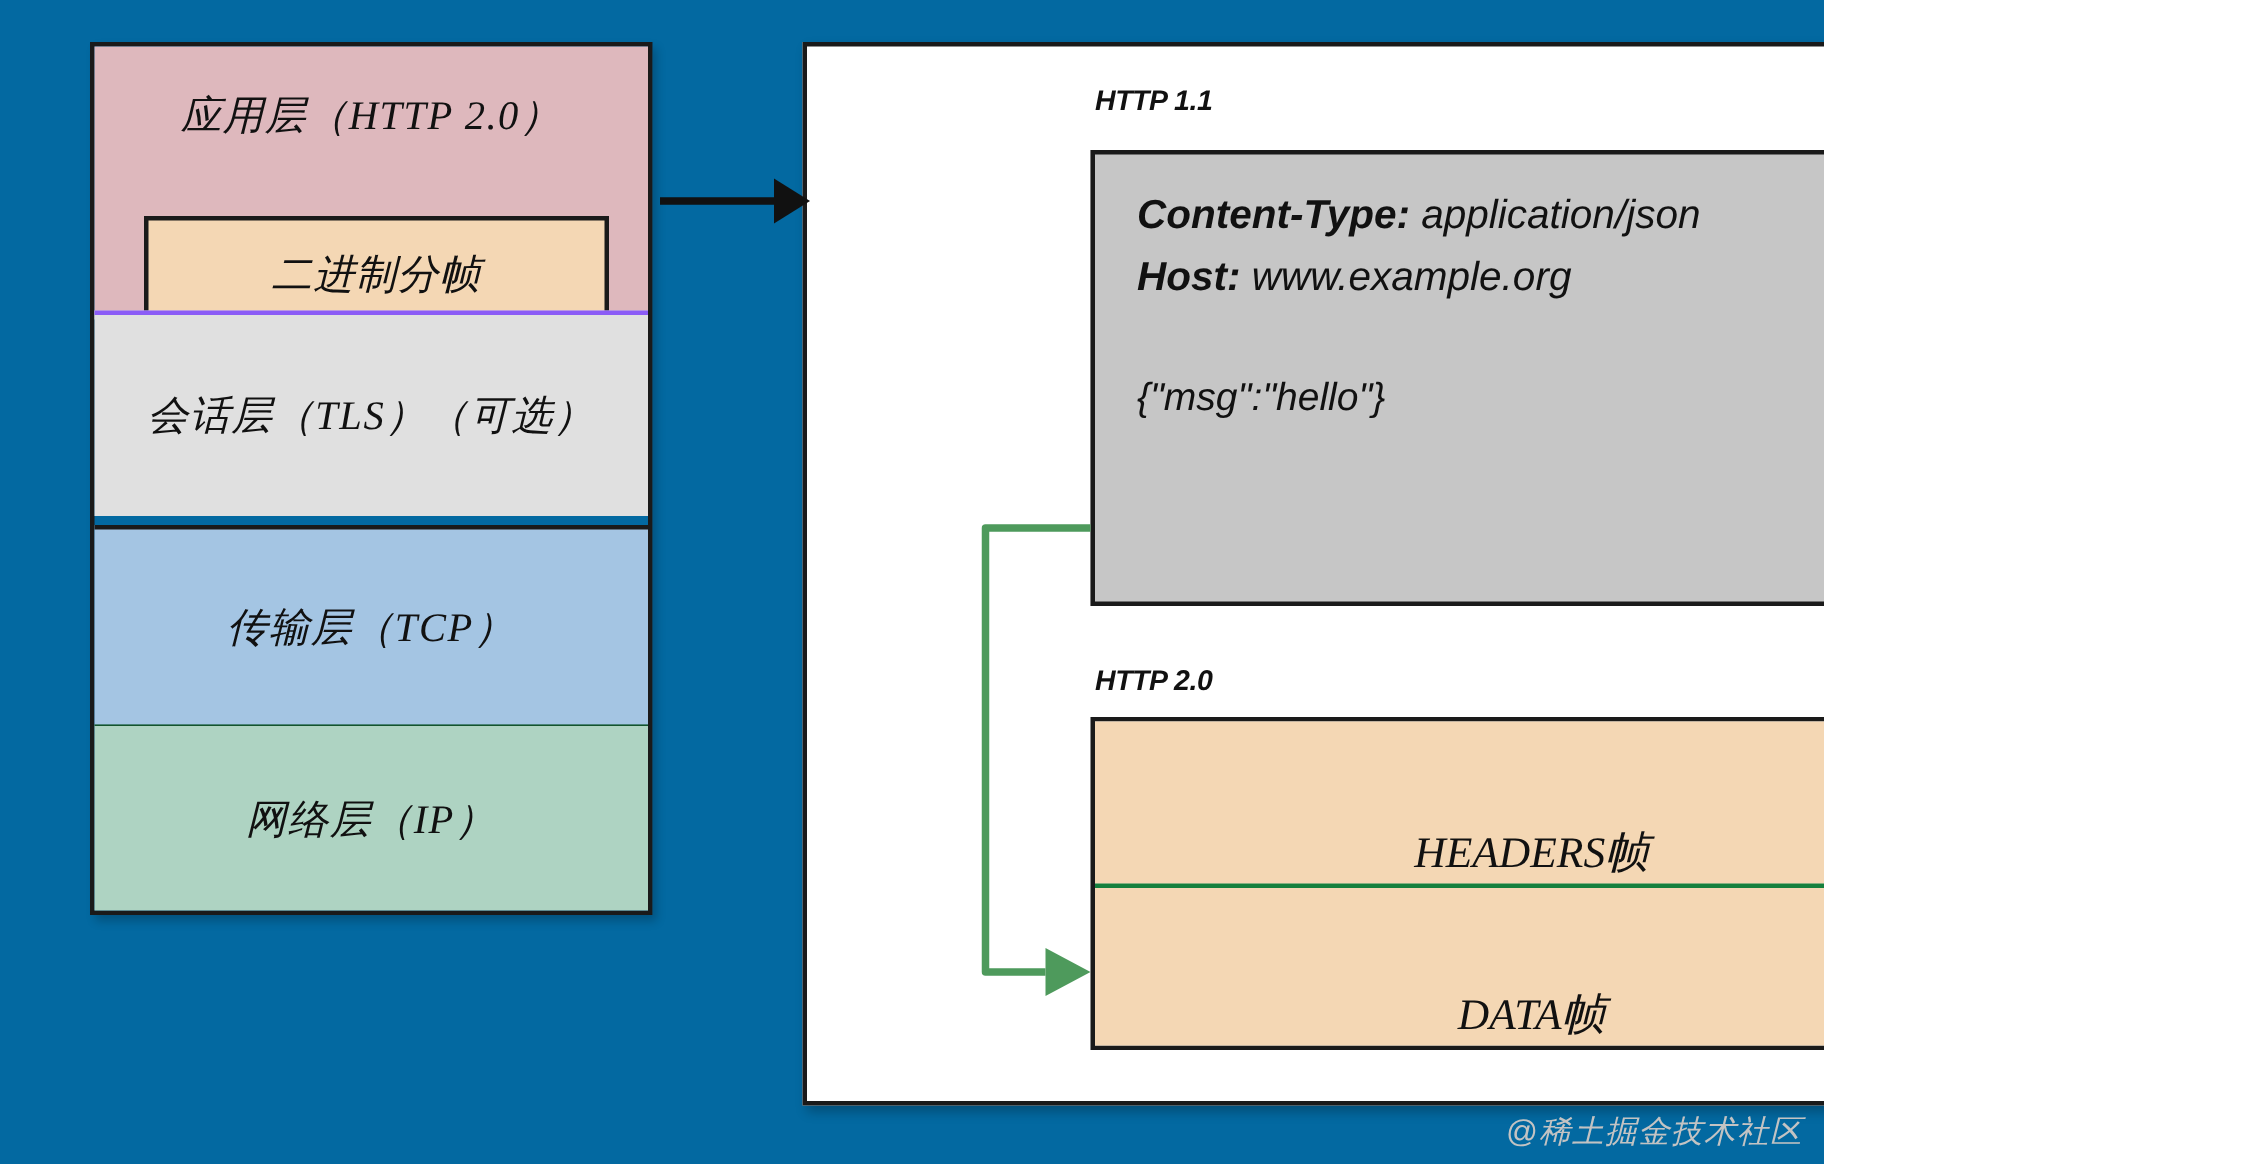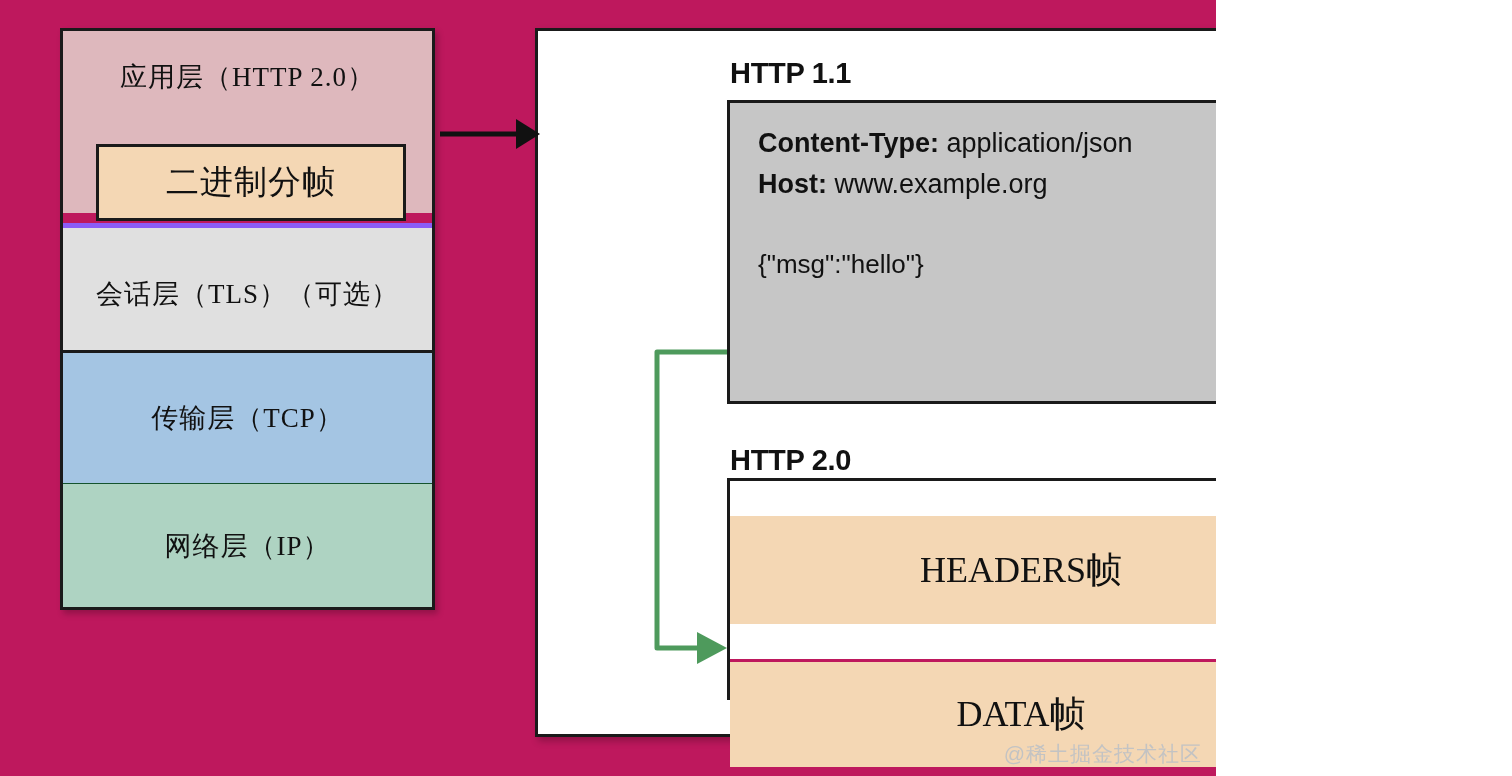--- a/index.html
+++ b/index.html
@@ -4,23 +4,24 @@
 <style>
   html, body {
     margin: 0;
     padding: 0;
     background: #ffffff;
   }
   #canvas {
     position: relative;
     width: 1216px;
     height: 776px;
-    background: #be185d;
+    background: #0369a1;
     overflow: hidden;
     font-family: "Liberation Sans", sans-serif;
+    font-style: italic;
   }
 
   
   #stack {
     position: absolute;
     left: 60px;
     top: 28px;
     width: 375px;
     height: 582px;
     border: 3px solid #1a1a1a;
@@ -35,59 +36,59 @@
     display: flex;
     align-items: center;
     justify-content: center;
     font-family: "Liberation Serif", serif;
     font-size: 27px;
     color: #111111;
     letter-spacing: 1px;
   }
   #layer-app      { top: 0px;   height: 182px; background: #deb8bd; align-items: flex-start; }
   #layer-app > .layer-caption { margin-top: 28px; }
-  #layer-session  { top: 192px; height: 137px; background: #e0e0e0; border-top: 5px solid #8b5cf6; align-items: center; }
+  #layer-session  { top: 176px; height: 137px; background: #e0e0e0; border-top: 3px solid #8b5cf6; align-items: center; }
   #layer-transport{ top: 319px; height: 133px; background: #a4c5e3; border-top: 3px solid #1a1a1a; text-align: center; }
   #layer-network  { top: 452px; height: 124px; background: #aed3c2; border-top: 1px solid #14532d; }
 
   #binary-framing-box {
     position: absolute;
     left: 33px;
     top: 113px;
     width: 310px;
     height: 77px;
     background: #f4d7b4;
     border: 3px solid #1a1a1a;
     box-sizing: border-box;
     display: flex;
     align-items: center;
     justify-content: center;
     font-family: "Liberation Serif", serif;
-    font-size: 33px;
+    font-size: 27px;
     color: #111111;
     letter-spacing: 1px;
   }
 
   
   #right-panel {
     position: absolute;
     left: 535px;
     top: 28px;
     width: 935px;
     height: 709px;
     background: #ffffff;
     border: 3px solid #1a1a1a;
     box-sizing: border-box;
     box-shadow: 3px 4px 7px rgba(0,0,0,0.25);
   }
 
   .section-label {
     position: absolute;
     font-family: "Liberation Sans", sans-serif;
-    font-size: 29px;
+    font-size: 19px;
     font-weight: 700;
     color: #111111;
     letter-spacing: -0.3px;
   }
   #label-http11 { left: 730px; top: 57px; }
   #label-http20 { left: 730px; top: 444px; }
 
   #http11-box {
     position: absolute;
     left: 727px;
@@ -124,28 +125,27 @@
     height: 222px;
     border: 3px solid #1a1a1a;
     box-sizing: border-box;
   }
   .frame-row {
     width: 100%;
     height: 50%;
     background: #f4d7b4;
     box-sizing: border-box;
     display: flex;
-    align-items: center;
+    align-items: flex-end;
     justify-content: center;
     font-family: "Liberation Serif", serif;
-    font-size: 36px;
-    color: #111111;
-    margin-top: 35px;
-  }
-  #frame-data { border-top: 3px solid #be185d; }
+    font-size: 29px;
+    color: #111111;
+  }
+  #frame-data { border-top: 3px solid #15803d; }
 
   
   #connectors {
     position: absolute;
     left: 0; top: 0;
     width: 1512px; height: 776px;
     pointer-events: none;
   }
 
   

